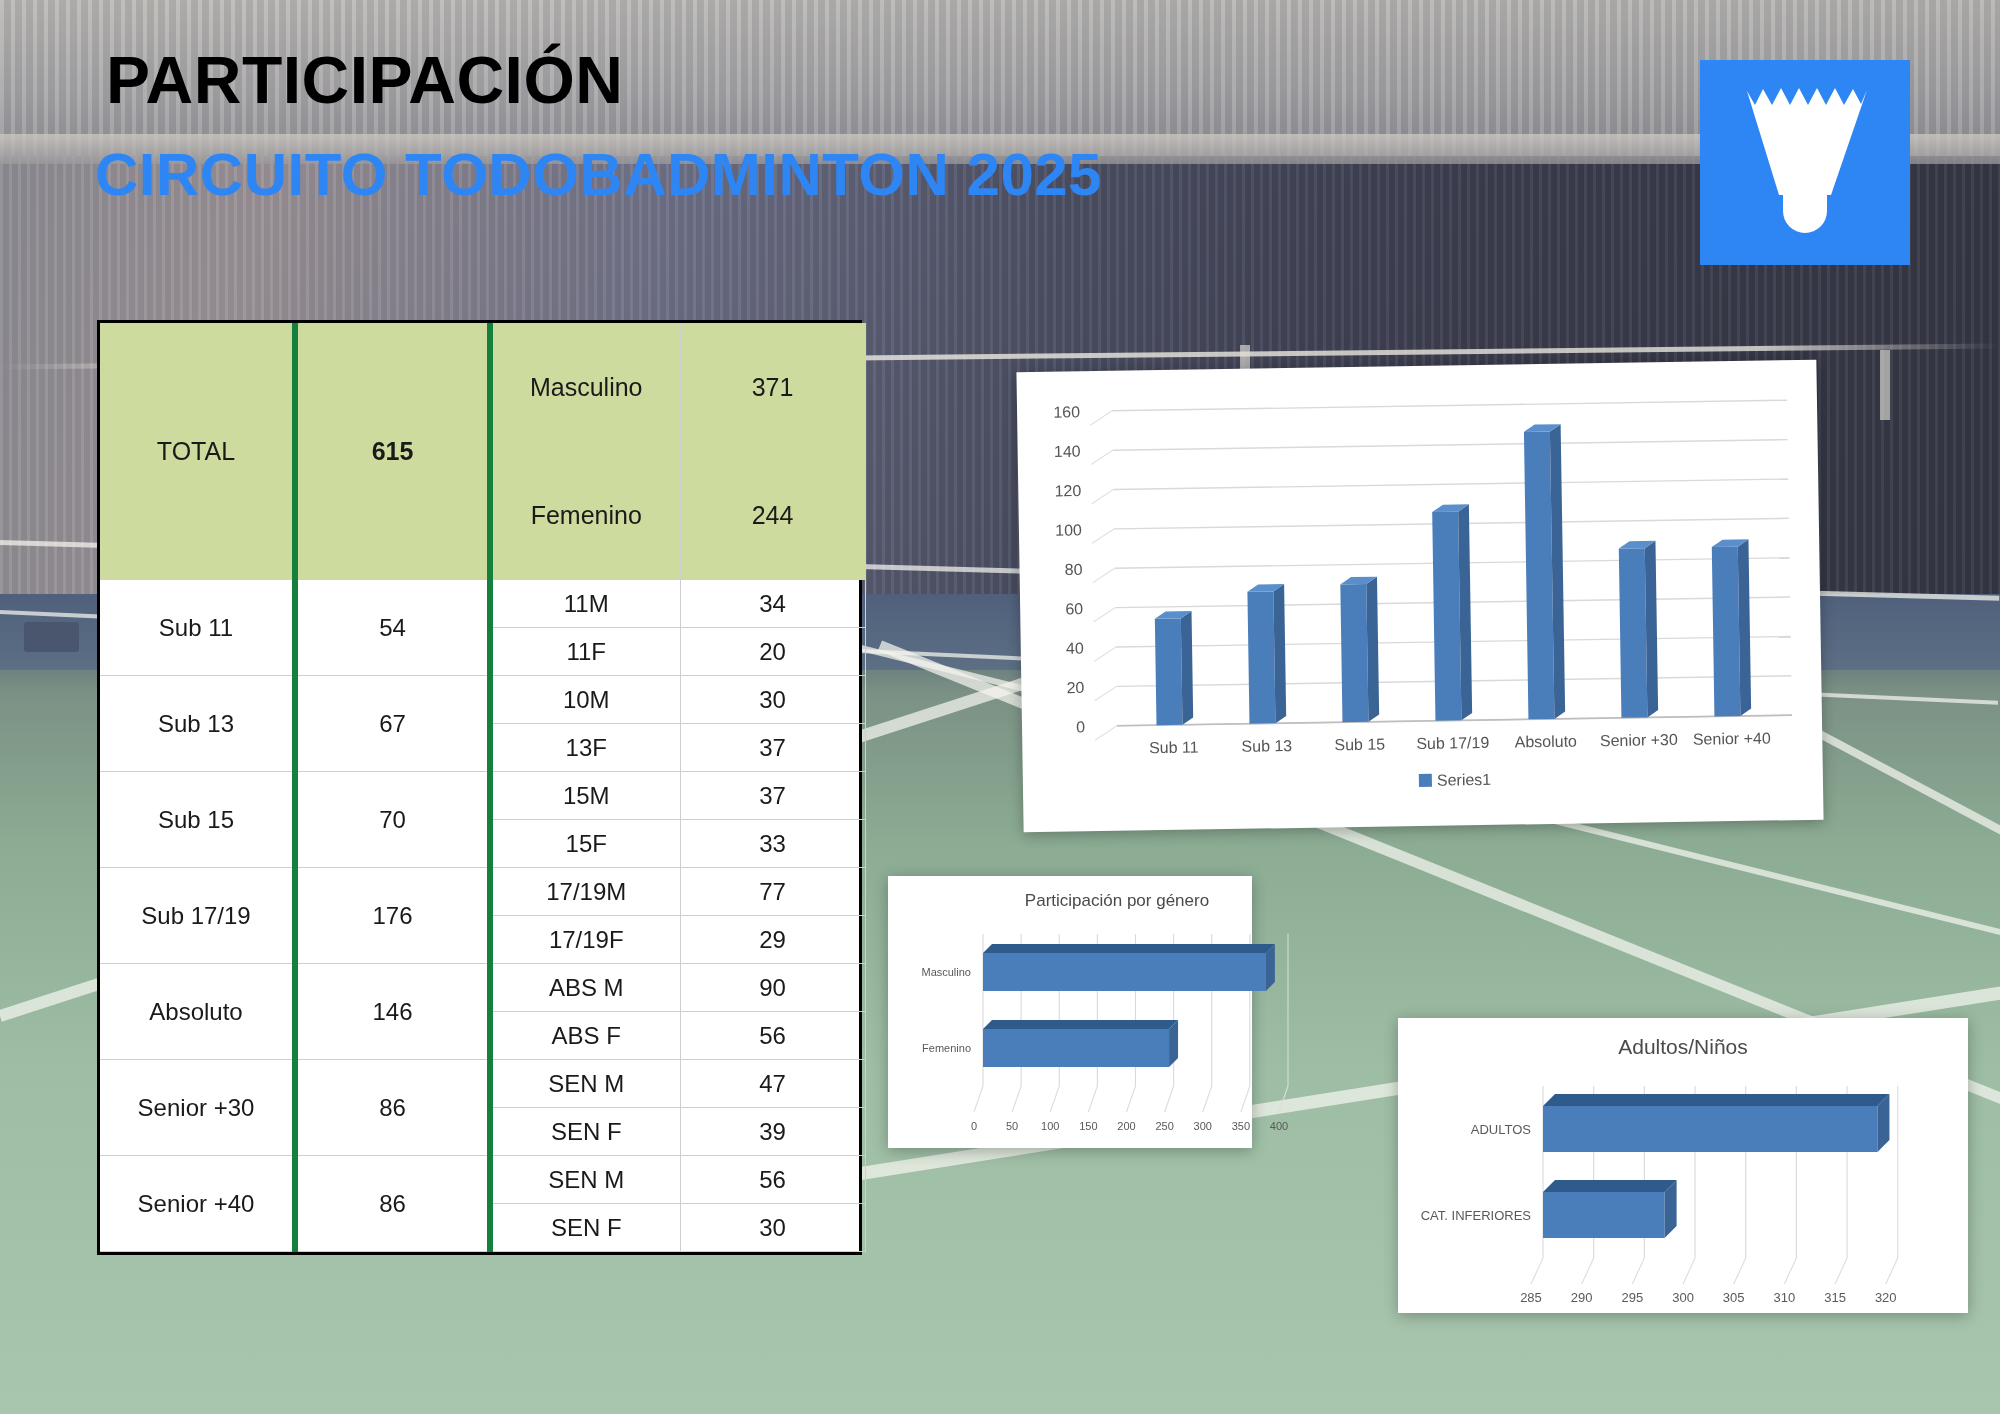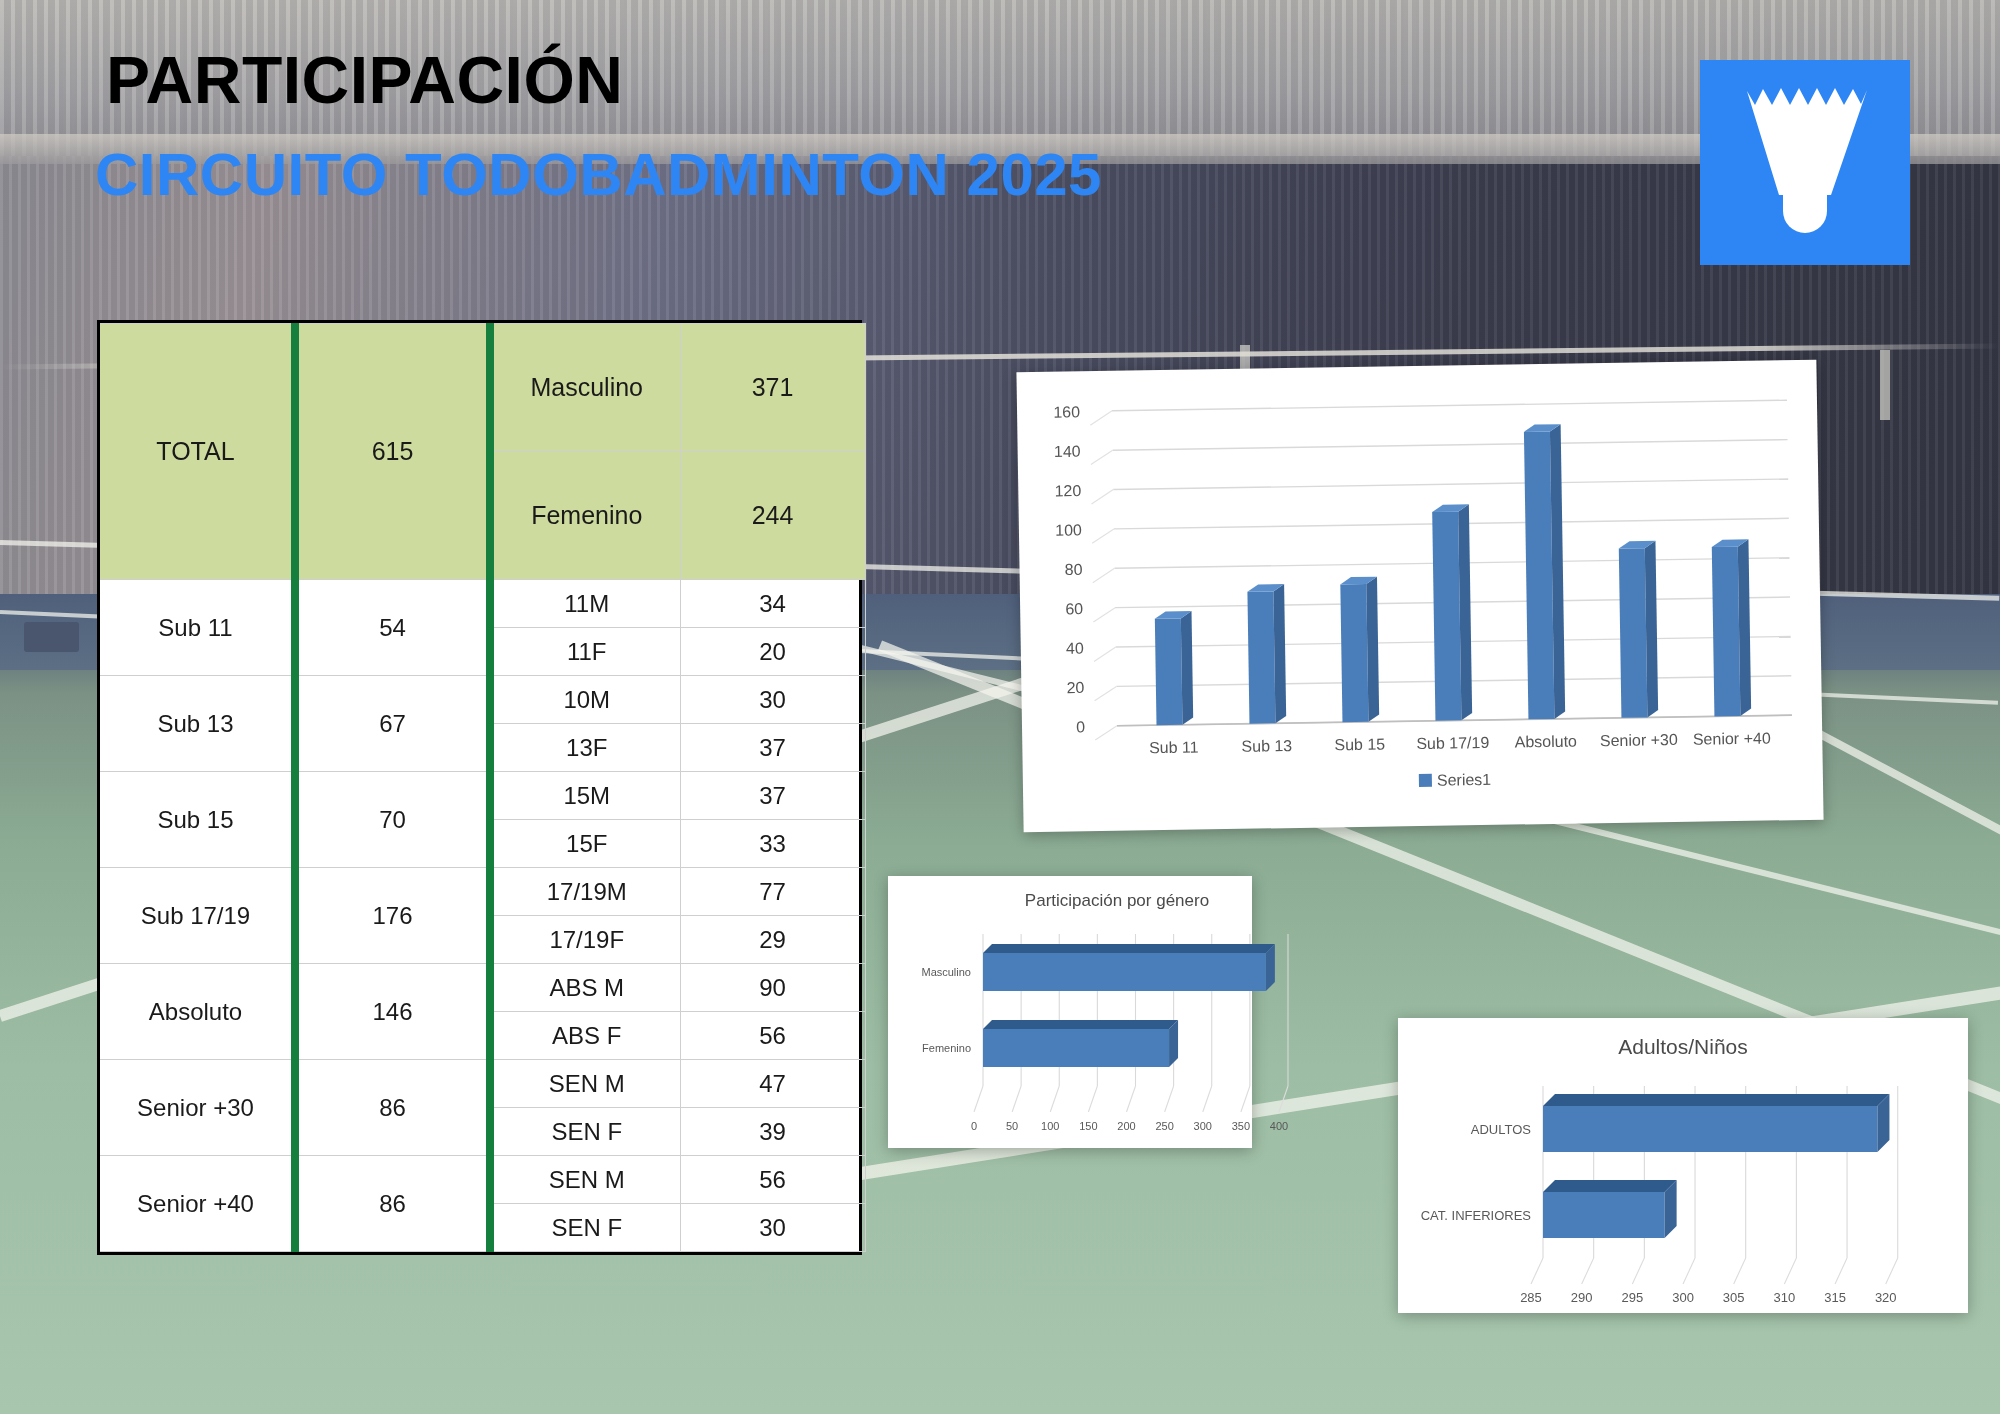--- a/index.html
+++ b/index.html
@@ -78,28 +78,28 @@
     border: 3px solid #000; background: #fff;
   }
   table.part { border-collapse: collapse; width: 100%; table-layout: fixed; }
   table.part td {
     border: 1px solid #cfcfcf;
     text-align: center; vertical-align: middle;
     font-size: 24px; color: #1a1a1a;
     height: 48px;
   }
   table.part td.cat, table.part td.cnt {
-    border-right: 8px solid #15803d;
+    border-right: 6px solid #15803d;
     border-left: none;
     margin-left: 10px;
   }
   table.part td.cat { border-left: none; }
   table.part tr.totrow td { background: #cedb9e; font-size: 25px; height: 128px; }
   table.part tr.totrow td.cat, table.part tr.totrow td.cnt { font-weight: 400; }
-  table.part tr.totrow td.cnt { font-weight: 400; }
+  table.part tr.totrow td.cnt { font-weight: 700; }
   table.part td.masc { background: #daeef1; }
   table.part td.fem  { background: #e3e0ec; }
   table.part td.sub  { border-left: 2px solid #3a3a3a; }
   table.part td.val  { }
   .colw1 { width: 195px; }
   .colw2 { width: 195px; }
   .colw3 { width: 190px; }
   .colw4 { width: 185px; }
 
   

